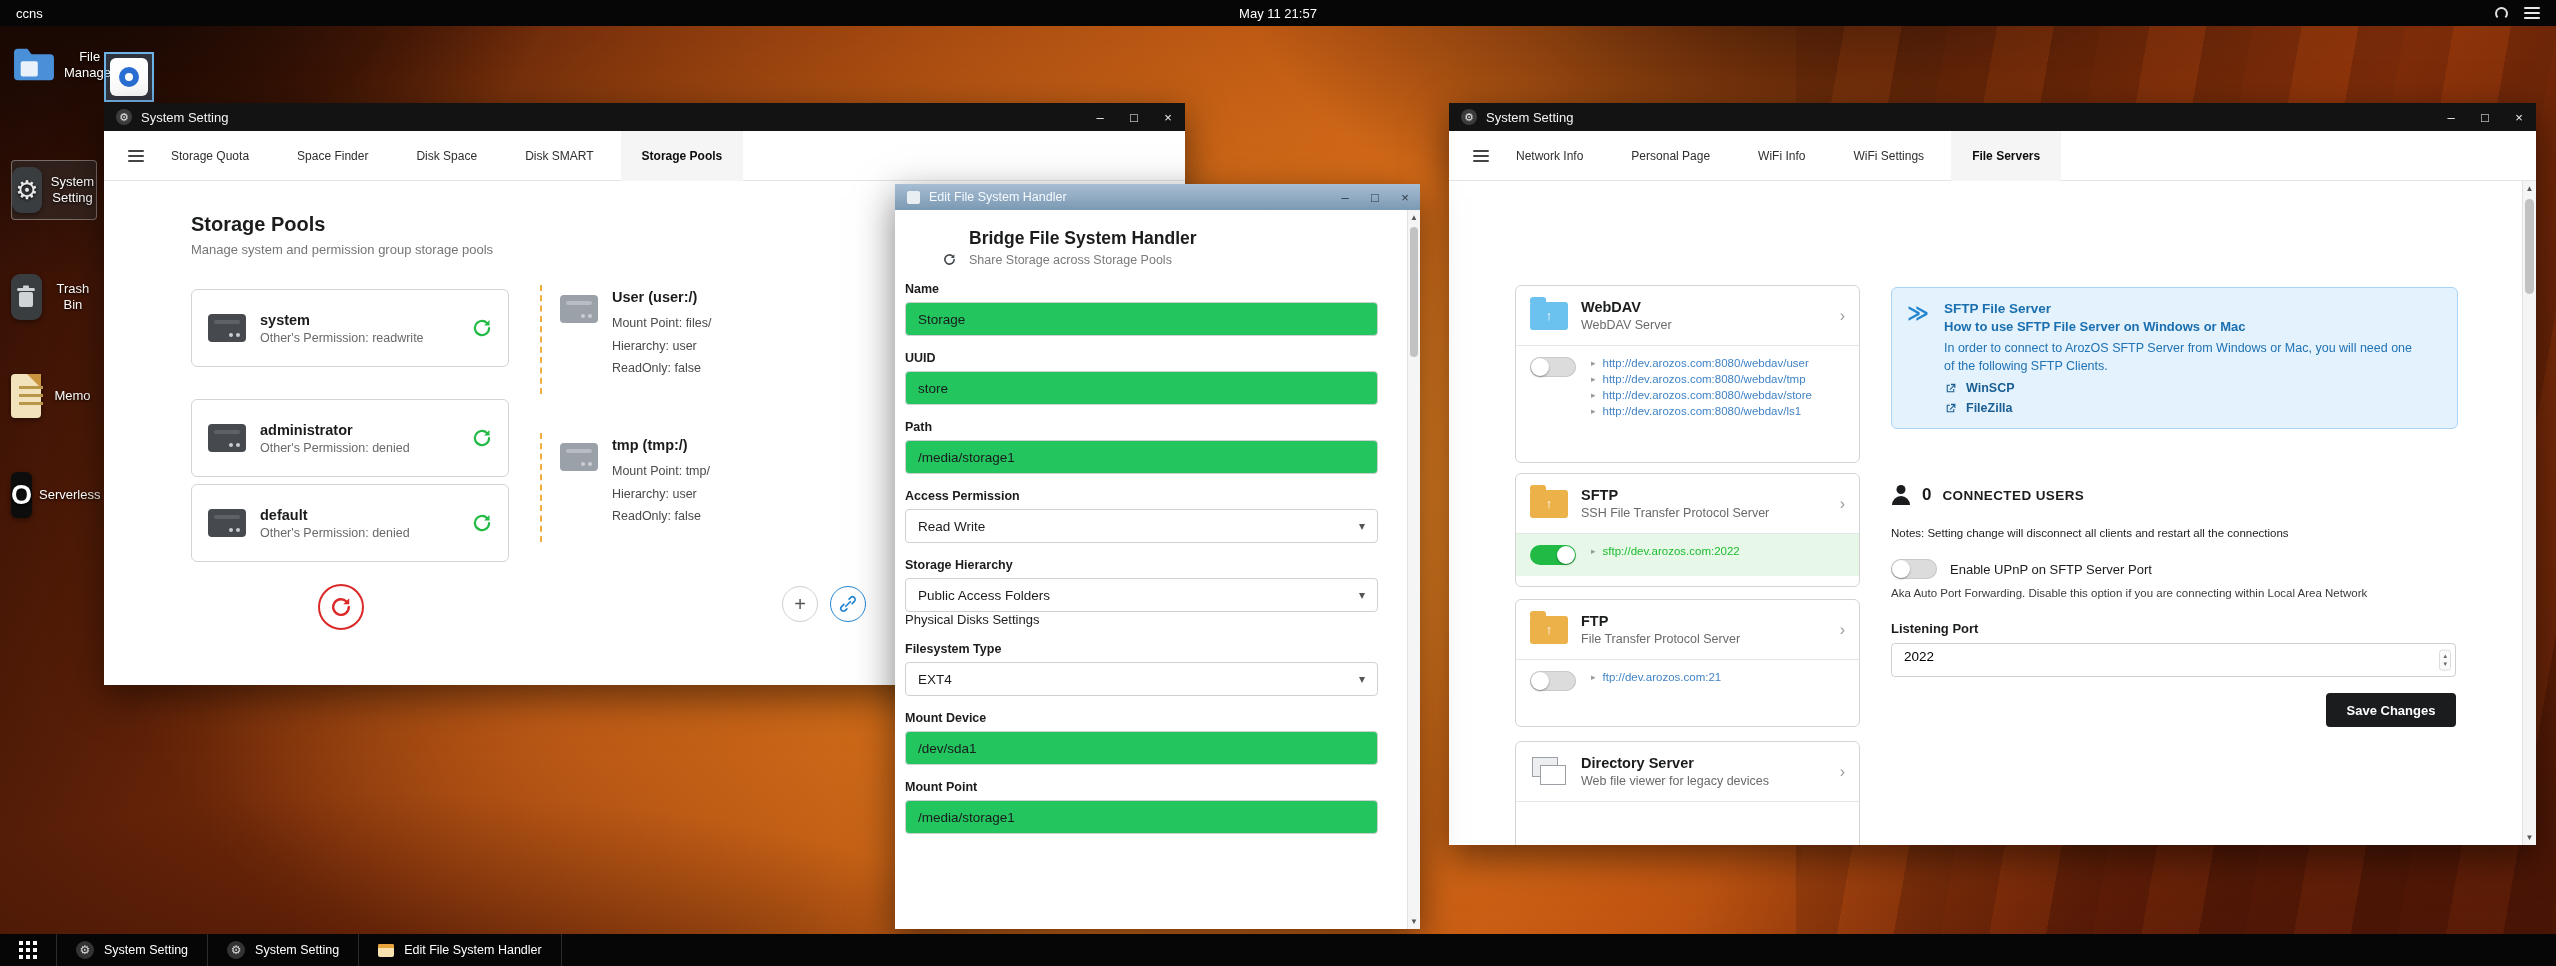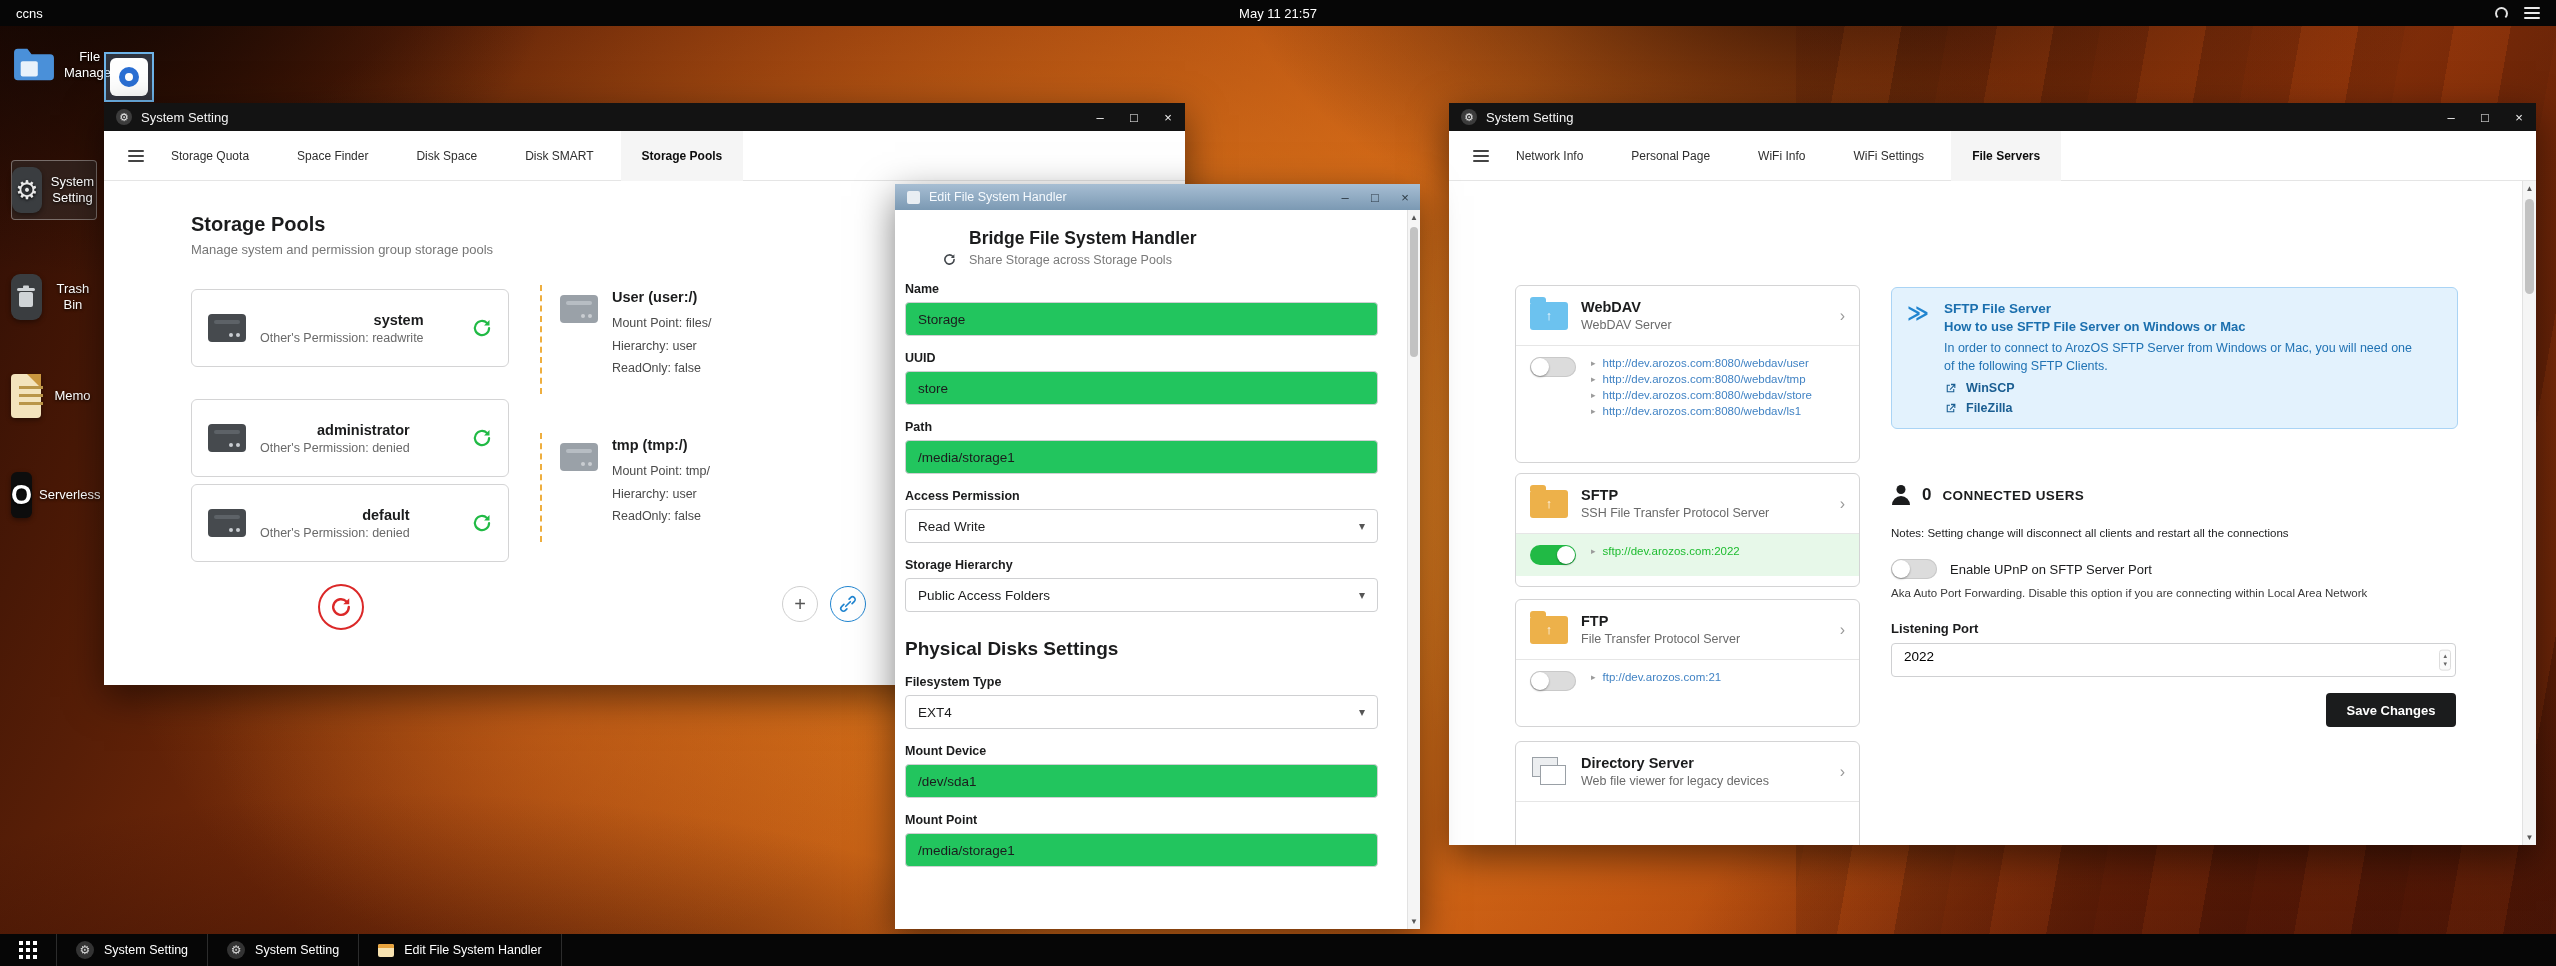--- a/index.html
+++ b/index.html
@@ -71,21 +71,21 @@
   .content { position:relative; background:#fff; overflow:hidden; }
 
   .h1 { font-size:20px; font-weight:700; }
   .sub { font-size:13px; color:#767676; margin-top:6px; }
 
   
   .win.storage { left:104px; top:103px; width:1081px; height:582px; z-index:10; }
   .win.storage .content { height:504px; }
   .sp-head { position:absolute; left:87px; top:32px; }
   .pool-card { position:absolute; left:87px; width:318px; height:78px; border:1px solid #d4d4d5; border-radius:6px;
-    display:flex; align-items:center; padding:0 16px; gap:14px; background:#fff;text-align:right; }
+    display:flex; align-items:center; padding:0 16px; gap:14px; background:#fff; }
   .pool-name { font-size:14.5px; font-weight:700; }
   .pool-perm { font-size:12.5px; color:#696969; margin-top:3px; }
   .sync-g { margin-left:auto; color:#21ba45; display:flex; }
   .hdd { width:38px; height:28px; background:#464a4e; border-radius:4px; position:relative; flex:none; }
   .hdd::after { content:""; position:absolute; left:6px; right:6px; top:6px; height:4px; background:#5d6267; border-radius:2px; }
   .hdd::before { content:""; position:absolute; right:6px; bottom:5px; width:4px; height:4px; border-radius:50%;
     background:#c9cdd1; box-shadow:-7px 0 0 #c9cdd1; }
   .hdd.light { background:#9aa1a8; } .hdd.light::after { background:#b7bdc3; }
   .refresh-btn { position:absolute; left:214px; top:403px; width:46px; height:46px; border-radius:50%;
     border:2px solid #db2828; color:#db2828; display:flex; align-items:center; justify-content:center; background:#fff; }
@@ -109,21 +109,21 @@
     color:#43484d; display:flex; align-items:center; justify-content:center; box-shadow:0 0 0 2px #fff; }
   .fsh-title { font-size:17.5px; font-weight:700; }
   .fsh-sub { font-size:12.5px; color:#7a7a7a; margin-top:4px; }
   .fgroup { margin-top:15px; }
   .flabel { font-size:12.5px; font-weight:700; margin-bottom:6px; }
   .finput { height:34px; border:1px solid #cfd0d2; border-radius:4px; width:100%; font-size:13.5px; padding:0 12px;
     color:#1b1c1d; font-family:inherit; background:#22c55e; display:block; }
   .fselect { position:relative; height:34px; border:1px solid #cfd0d2; border-radius:4px; display:flex; align-items:center;
     padding:0 26px 0 12px; font-size:13.5px; background:#fff; }
   .fselect .caret { position:absolute; right:12px; color:#555; font-size:12px; }
-  .fsection { margin-top:26px; font-size:19px; font-weight:700; }
+  .fsection { font-size:13px; font-weight:400; }
 
   
   .vscroll { position:absolute; top:0; right:0; bottom:0; width:14px; background:#f5f5f5; border-left:1px solid #e2e2e2; }
   .vscroll .arr { position:absolute; left:0; right:0; height:15px; font-size:8px; color:#555; text-align:center; line-height:15px; }
   .vscroll .arr.up { top:0; } .vscroll .arr.dn { bottom:0; }
   .vscroll .thumb { position:absolute; left:2px; right:2px; background:#c2c2c2; border-radius:6px; }
 
   
   .win.servers { left:1449px; top:103px; width:1087px; height:742px; z-index:20; }
   .win.servers .content { height:664px; }

